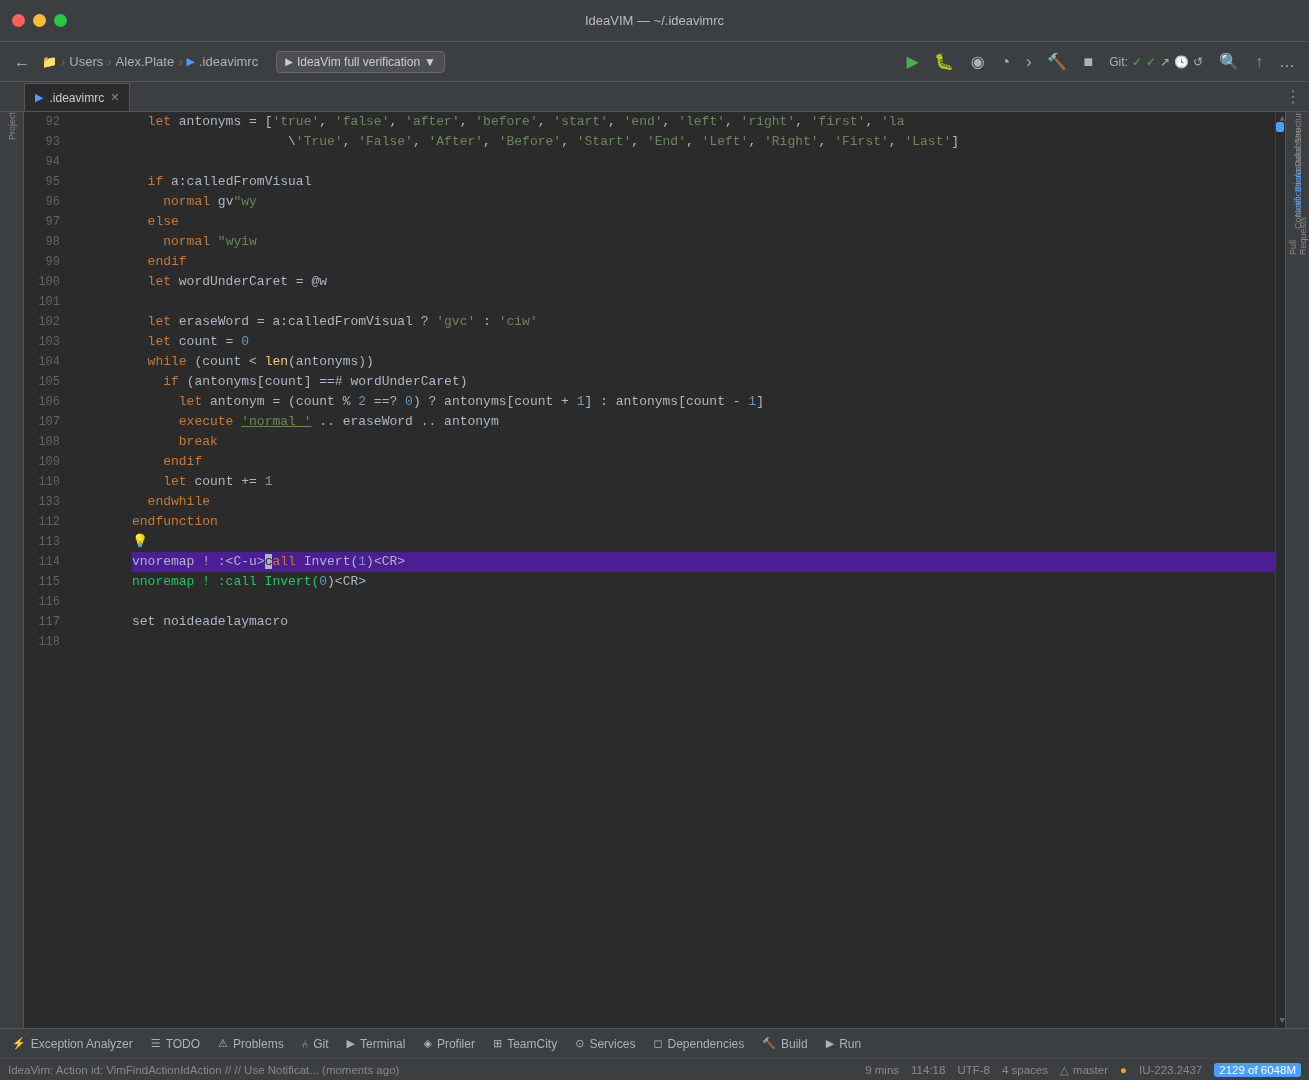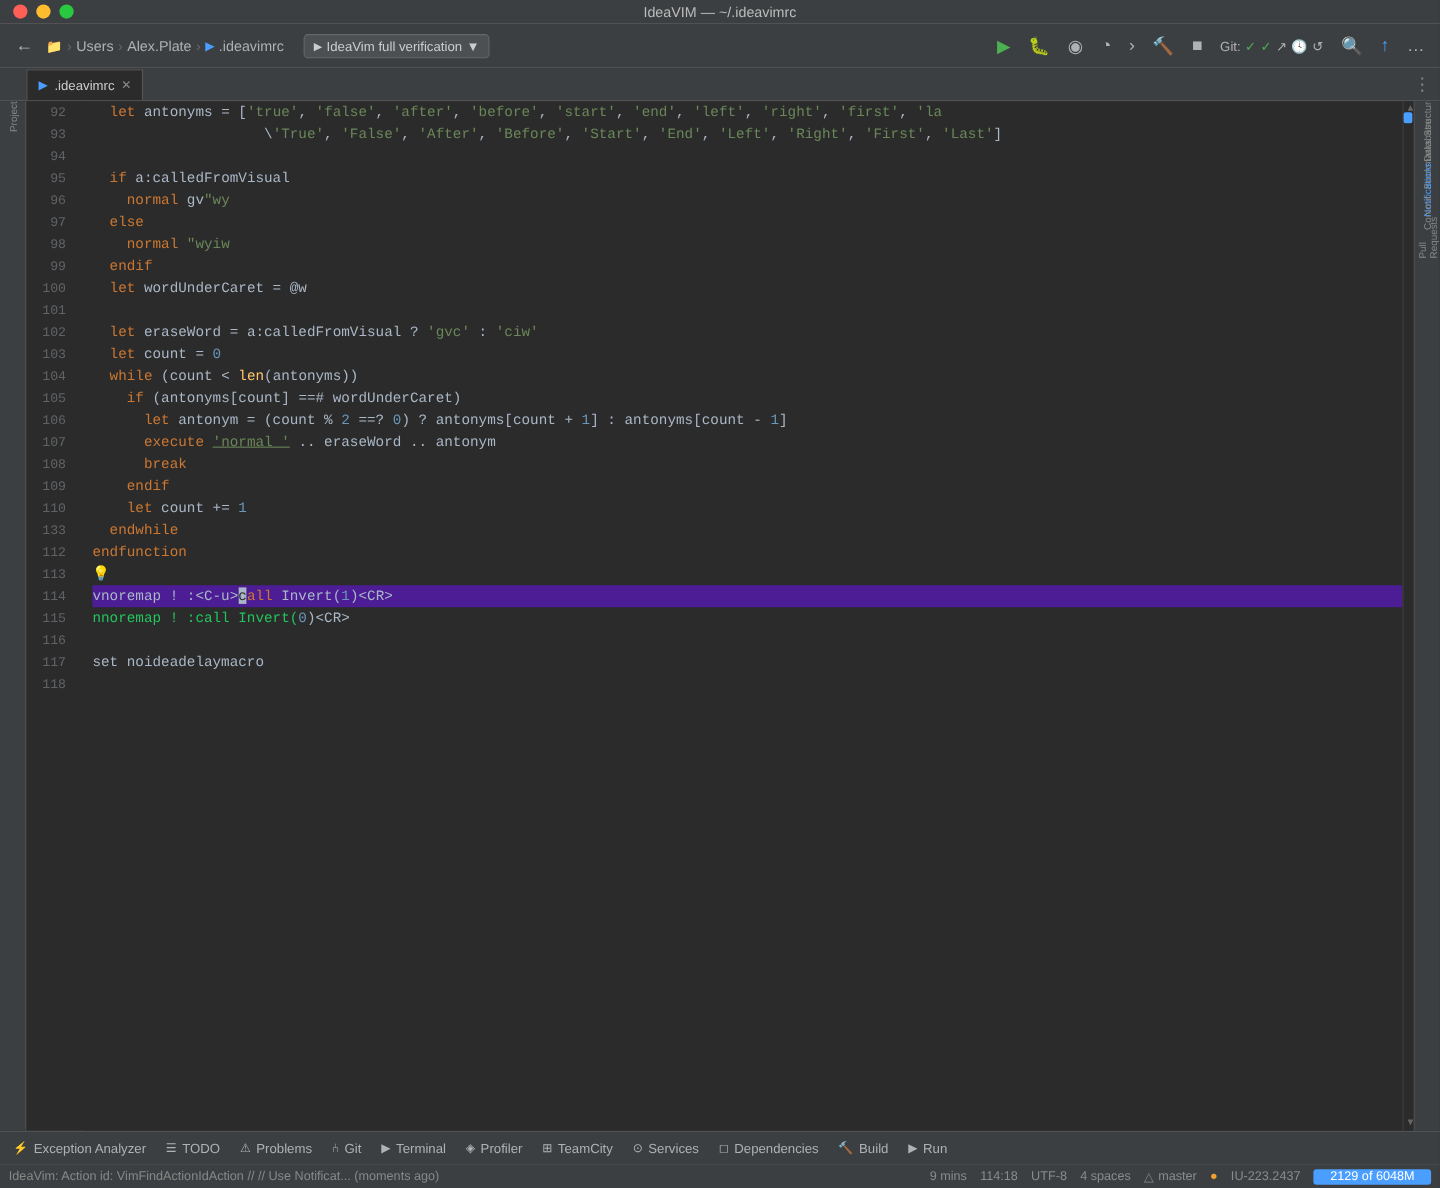--- a/index.html
+++ b/index.html
@@ -10,21 +10,21 @@
       width: 1309px;
       height: 1080px;
       overflow: hidden;
       display: flex;
       flex-direction: column;
     }
 
     
     .title-bar {
       background: #3c3f41;
-      height: 22px;
+      height: 42px;
       display: flex;
       align-items: center;
       justify-content: center;
       position: relative;
       border-bottom: 1px solid #555;
       flex-shrink: 0;
     }
     .title-bar-controls {
       position: absolute;
       left: 12px;
@@ -381,21 +381,21 @@
       <div class="ln">133</div>
       <div class="ln">112</div>
       <div class="ln">113</div>
       <div class="ln">114</div>
       <div class="ln">115</div>
       <div class="ln">116</div>
       <div class="ln">117</div>
       <div class="ln">118</div>
     </div>
 
-  <div class="code-content" id="code-content" style="position: relative;">
+  <div class="code-content" id="code-content" style="position: relative; margin-left: 48px;">
   <div class="code-line"><span style="color: rgb(169, 183, 198);">  </span><span style="color: rgb(204, 120, 50);">let</span><span style="color: rgb(169, 183, 198);"> antonyms = [</span><span style="color: rgb(106, 135, 89);">'true'</span><span style="color: rgb(169, 183, 198);">, </span><span style="color: rgb(106, 135, 89);">'false'</span><span style="color: rgb(169, 183, 198);">, </span><span style="color: rgb(106, 135, 89);">'after'</span><span style="color: rgb(169, 183, 198);">, </span><span style="color: rgb(106, 135, 89);">'before'</span><span style="color: rgb(169, 183, 198);">, </span><span style="color: rgb(106, 135, 89);">'start'</span><span style="color: rgb(169, 183, 198);">, </span><span style="color: rgb(106, 135, 89);">'end'</span><span style="color: rgb(169, 183, 198);">, </span><span style="color: rgb(106, 135, 89);">'left'</span><span style="color: rgb(169, 183, 198);">, </span><span style="color: rgb(106, 135, 89);">'right'</span><span style="color: rgb(169, 183, 198);">, </span><span style="color: rgb(106, 135, 89);">'first'</span><span style="color: rgb(169, 183, 198);">, </span><span style="color: rgb(106, 135, 89);">'la</span></div>
       <div class="code-line"><span style="color: rgb(96, 96, 96);">                    </span><span style="color: rgb(169, 183, 198);">\</span><span style="color: rgb(106, 135, 89);">'True'</span><span style="color: rgb(169, 183, 198);">, </span><span style="color: rgb(106, 135, 89);">'False'</span><span style="color: rgb(169, 183, 198);">, </span><span style="color: rgb(106, 135, 89);">'After'</span><span style="color: rgb(169, 183, 198);">, </span><span style="color: rgb(106, 135, 89);">'Before'</span><span style="color: rgb(169, 183, 198);">, </span><span style="color: rgb(106, 135, 89);">'Start'</span><span style="color: rgb(169, 183, 198);">, </span><span style="color: rgb(106, 135, 89);">'End'</span><span style="color: rgb(169, 183, 198);">, </span><span style="color: rgb(106, 135, 89);">'Left'</span><span style="color: rgb(169, 183, 198);">, </span><span style="color: rgb(106, 135, 89);">'Right'</span><span style="color: rgb(169, 183, 198);">, </span><span style="color: rgb(106, 135, 89);">'First'</span><span style="color: rgb(169, 183, 198);">, </span><span style="color: rgb(106, 135, 89);">'Last'</span><span style="color: rgb(169, 183, 198);">]</span></div>
       <div class="code-line"></div>
       <div class="code-line"><span style="color: rgb(169, 183, 198);">  </span><span style="color: rgb(204, 120, 50);">if</span><span style="color: rgb(169, 183, 198);"> a:calledFromVisual</span></div>
       <div class="code-line"><span style="color: rgb(169, 183, 198);">    </span><span style="color: rgb(204, 120, 50);">normal</span><span style="color: rgb(169, 183, 198);"> gv</span><span style="color: rgb(106, 135, 89);">"wy</span></div>
       <div class="code-line"><span style="color: rgb(169, 183, 198);">  </span><span style="color: rgb(204, 120, 50);">else</span></div>
       <div class="code-line"><span style="color: rgb(169, 183, 198);">    </span><span style="color: rgb(204, 120, 50);">normal</span><span style="color: rgb(169, 183, 198);"> </span><span style="color: rgb(106, 135, 89);">"wyiw</span></div>
       <div class="code-line"><span style="color: rgb(169, 183, 198);">  </span><span style="color: rgb(204, 120, 50);">endif</span></div>
       <div class="code-line"><span style="color: rgb(169, 183, 198);">  </span><span style="color: rgb(204, 120, 50);">let</span><span style="color: rgb(169, 183, 198);"> wordUnderCaret = @w</span></div>
       <div class="code-line"></div>
@@ -493,15 +493,15 @@
     <span class="notif-item">9 mins</span>
     <span class="notif-item" style="cursor:pointer;">114:18</span>
     <span class="notif-item" style="cursor:pointer;">UTF-8</span>
     <span class="notif-item" style="cursor:pointer;">4 spaces</span>
     <span class="notif-item" style="cursor:pointer;">
       <span>△</span>
       <span>master</span>
     </span>
     <span class="notif-item" style="color:#f0a030;">●</span>
     <span class="notif-item">IU-223.2437</span>
-    <span class="notif-item" style="color:#fff; background:#4a9eff; padding: 1px 15px; border-radius:3px;">2129 of 6048M</span>
+    <span class="notif-item" style="color:#fff; background:#4a9eff; padding: 1px 5px; border-radius:3px;">2129 of 6048M</span>
   </div>
 </div>
 
 </body></html>

